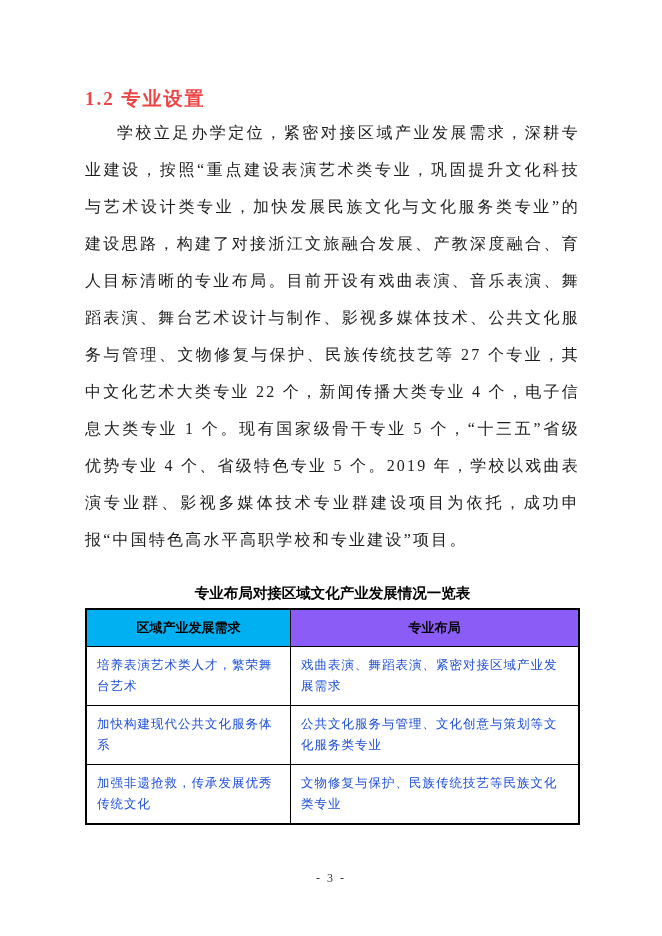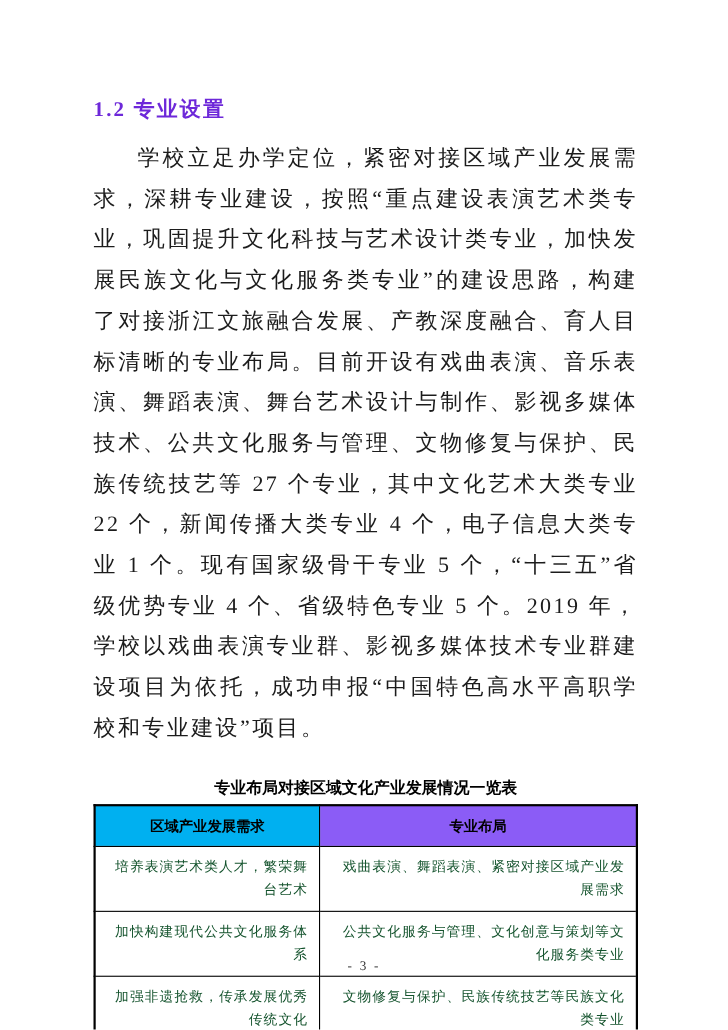--- a/index.html
+++ b/index.html
@@ -15,25 +15,25 @@
     position:absolute; inset:0;
     background:#ffffff;
   }
   .content {
     padding:86px 82px 0 85px;
   }
   .heading {
     font-size:19px;
     font-weight:bold;
     letter-spacing:2px;
-    margin-bottom:14px;
-    color:#6d28d9;
+    margin-bottom:2px;
+    color:#ef4444;
   }
   .para {
-    font-size:20px;
+    font-size:16px;
     line-height:37px;
     letter-spacing:2.2px;
     text-align:justify;
     text-indent:2em;
     color:#1c1c1c;
   }
   .table-title {
     margin-top:26px;
     margin-bottom:5px;
     text-align:center;
@@ -61,23 +61,23 @@
     text-align:center;
     vertical-align:middle;
   }
   table.layout-table td {
     border:1.5px solid #000;
     height:46px;
     padding:8px 10px;
     font-size:12.5px;
     line-height:21px;
     letter-spacing:1px;
-    text-align:right;
+    text-align:left;
     vertical-align:middle;
-    color:#14532d;
+    color:#1d4ed8;
   }
   .footer {
     position:absolute;
     left:0; right:0;
     bottom:50px;
     text-align:center;
     font-size:12px;
     letter-spacing:2px;
     color:#333;
   }

